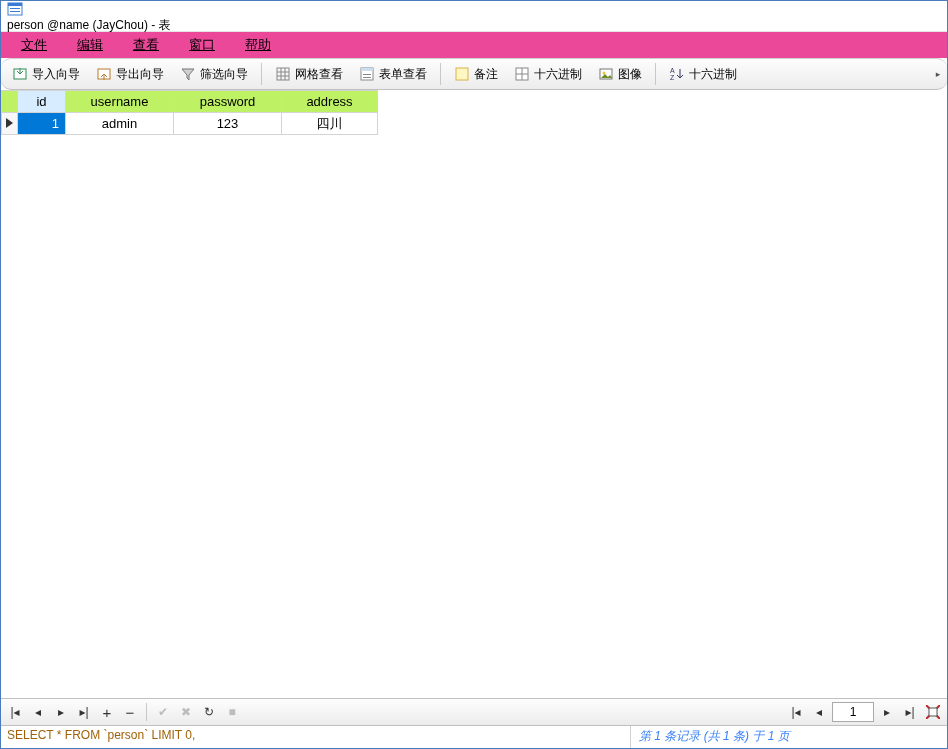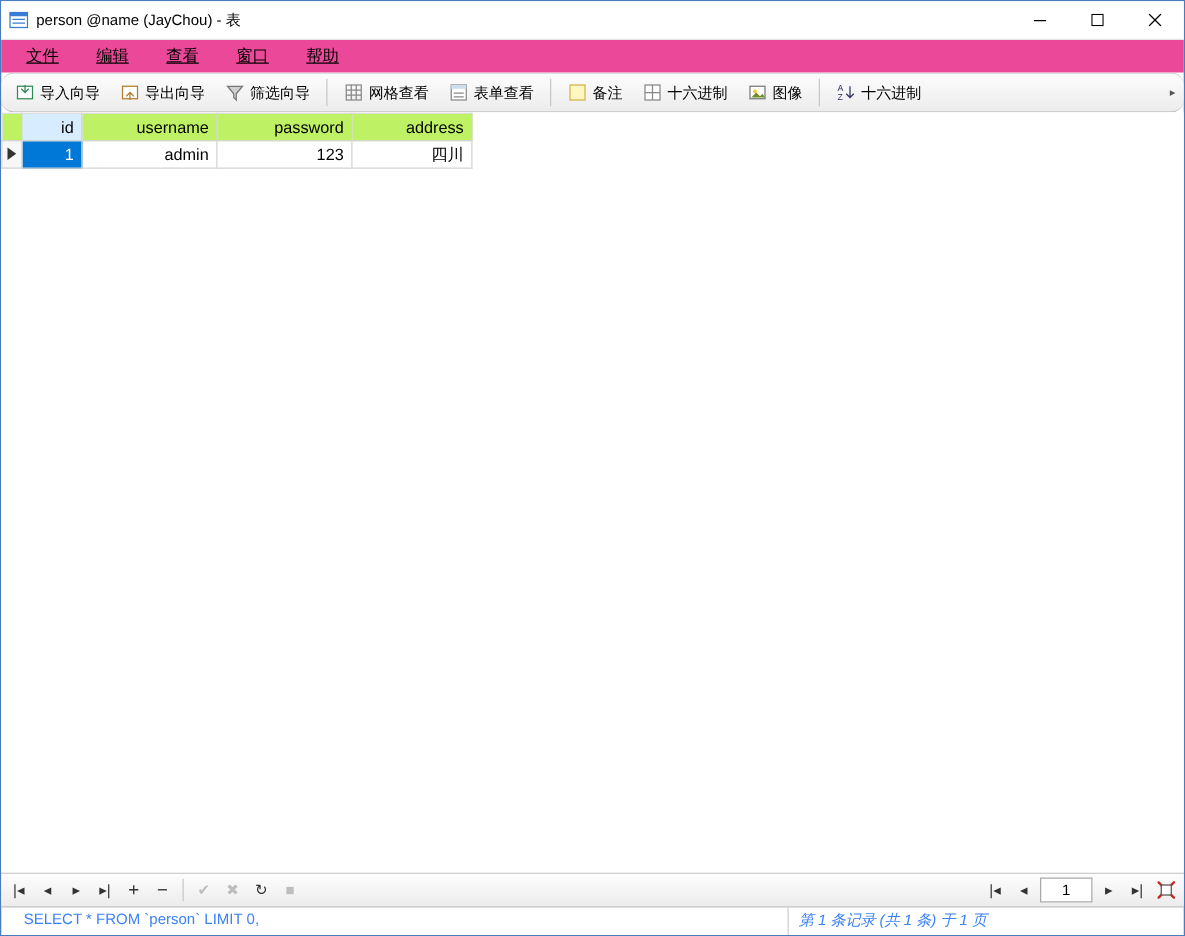--- a/index.html
+++ b/index.html
@@ -1,55 +1,55 @@
 <!DOCTYPE html>
 <html><head>
 <meta charset="utf-8">
 <style>
   html,body{margin:0;padding:0;height:100%;font-family:"Microsoft YaHei","Segoe UI",Tahoma,sans-serif;font-size:12px;color:#000;background:#fff;user-select:none;}
   .window{width:948px;height:749px;border:1px solid #4a7bbd;display:flex;flex-direction:column;box-sizing:border-box;background:#fff;}
   
-  .titlebar{height:30px;background:#fff;display:flex;align-items:center;padding-left:6px;border-bottom:1px solid #e5e5e5;}
+  .titlebar{height:30px;background:#fff;display:flex;padding-left:6px;border-bottom:1px solid #e5e5e5;flex-direction:column;}
   .titlebar .app-icon{width:16px;height:16px;margin-right:6px;}
   .titlebar .title-text{flex:0 0 auto;font-size:12px;color:#000;}
   .titlebar .spacer{flex:1;}
   .win-btn{width:46px;height:30px;display:flex;align-items:center;justify-content:center;}
   
   .menubar{height:26px;display:flex;align-items:center;padding:0 6px;gap:2px;font-size:13px;background:#ec4899;text-decoration:underline;}
   .menubar .menu-item{padding:4px 14px;}
   
   .toolbar{height:30px;background:linear-gradient(#fdfdfd,#ececec);border-top:1px solid #d0d0d0;border-bottom:1px solid #c0c0c0;display:flex;align-items:center;padding:0 4px;gap:2px;font-size:12px;border-radius:10px;}
   .toolbar .tbtn{display:flex;align-items:center;gap:4px;padding:2px 6px;border:1px solid transparent;border-radius:2px;white-space:nowrap;}
   .toolbar .sep{width:1px;height:22px;background:#c8c8c8;margin:0 4px;}
   .toolbar .icon{width:16px;height:16px;display:inline-block;}
   .toolbar .end{margin-left:auto;}
   .chev{width:10px;display:flex;align-items:center;justify-content:center;color:#555;font-size:9px;}
   
   .grid-area{flex:1;overflow:auto;background:#fff;position:relative;}
   table.grid{border-collapse:collapse;}
-  table.grid th,table.grid td{border:1px solid #d4d4d4;height:22px;padding:0 6px;text-align:right;font-weight:normal;font-size:13px;box-sizing:border-box;}
+  table.grid th,table.grid td{border:1px solid #d4d4d4;height:22px;padding:0 6px;text-align:center;font-weight:normal;font-size:13px;box-sizing:border-box;}
   table.grid th{background:#bef264;}
   .rowhead{width:16px;min-width:16px;padding:0!important;background:#f7f7f7;text-align:center!important;}
   .rowhead.sel{background:#f7f7f7;}
   .cell-id{width:48px;text-align:right!important;}
   .cell-id.sel{background:#0078d7;color:#fff;}
   th.col-id{width:48px;background:#d8ecff!important;}
   th.col-user{width:108px;}
   th.col-pass{width:108px;margin-left:38px;}
   th.col-addr{width:96px;}
   
   .navbar{height:26px;border-top:1px solid #c0c0c0;background:linear-gradient(#fdfdfd,#ececec);display:flex;align-items:center;padding:0 4px;gap:3px;}
   .navbar .nbtn{width:20px;height:20px;display:flex;align-items:center;justify-content:center;color:#333;}
   .navbar .nbtn.dis{color:#bdbdbd;}
   .navbar .nsep{width:1px;height:18px;background:#c8c8c8;margin:0 3px;}
   .navbar .page-box{width:40px;height:18px;border:1px solid #aaa;background:#fff;text-align:center;font-size:12px;line-height:18px;}
   .navbar .right{margin-left:auto;display:flex;align-items:center;gap:3px;}
   
   .statusbar{height:22px;border-top:1px solid #c0c0c0;display:flex;align-items:stretch;font-size:12px;}
-  .statusbar .sql{flex:1;padding:2px 18px;color:#3b82f6;border-right:1px solid #d0d0d0;overflow:hidden;white-space:nowrap;}
+  .statusbar .sql{flex:1;padding:2px 6px;color:#a16207;border-right:1px solid #d0d0d0;overflow:hidden;white-space:nowrap;}
   .statusbar .info{width:300px;padding:2px 8px;color:#3b82f6;font-style:italic;}
   
   .ptr{display:inline-block;width:0;height:0;border-top:5px solid transparent;border-bottom:5px solid transparent;border-left:7px solid #333;}
   
   svg{display:block;}
 </style>
 </head>
 <body>
 
 <div class="window">

